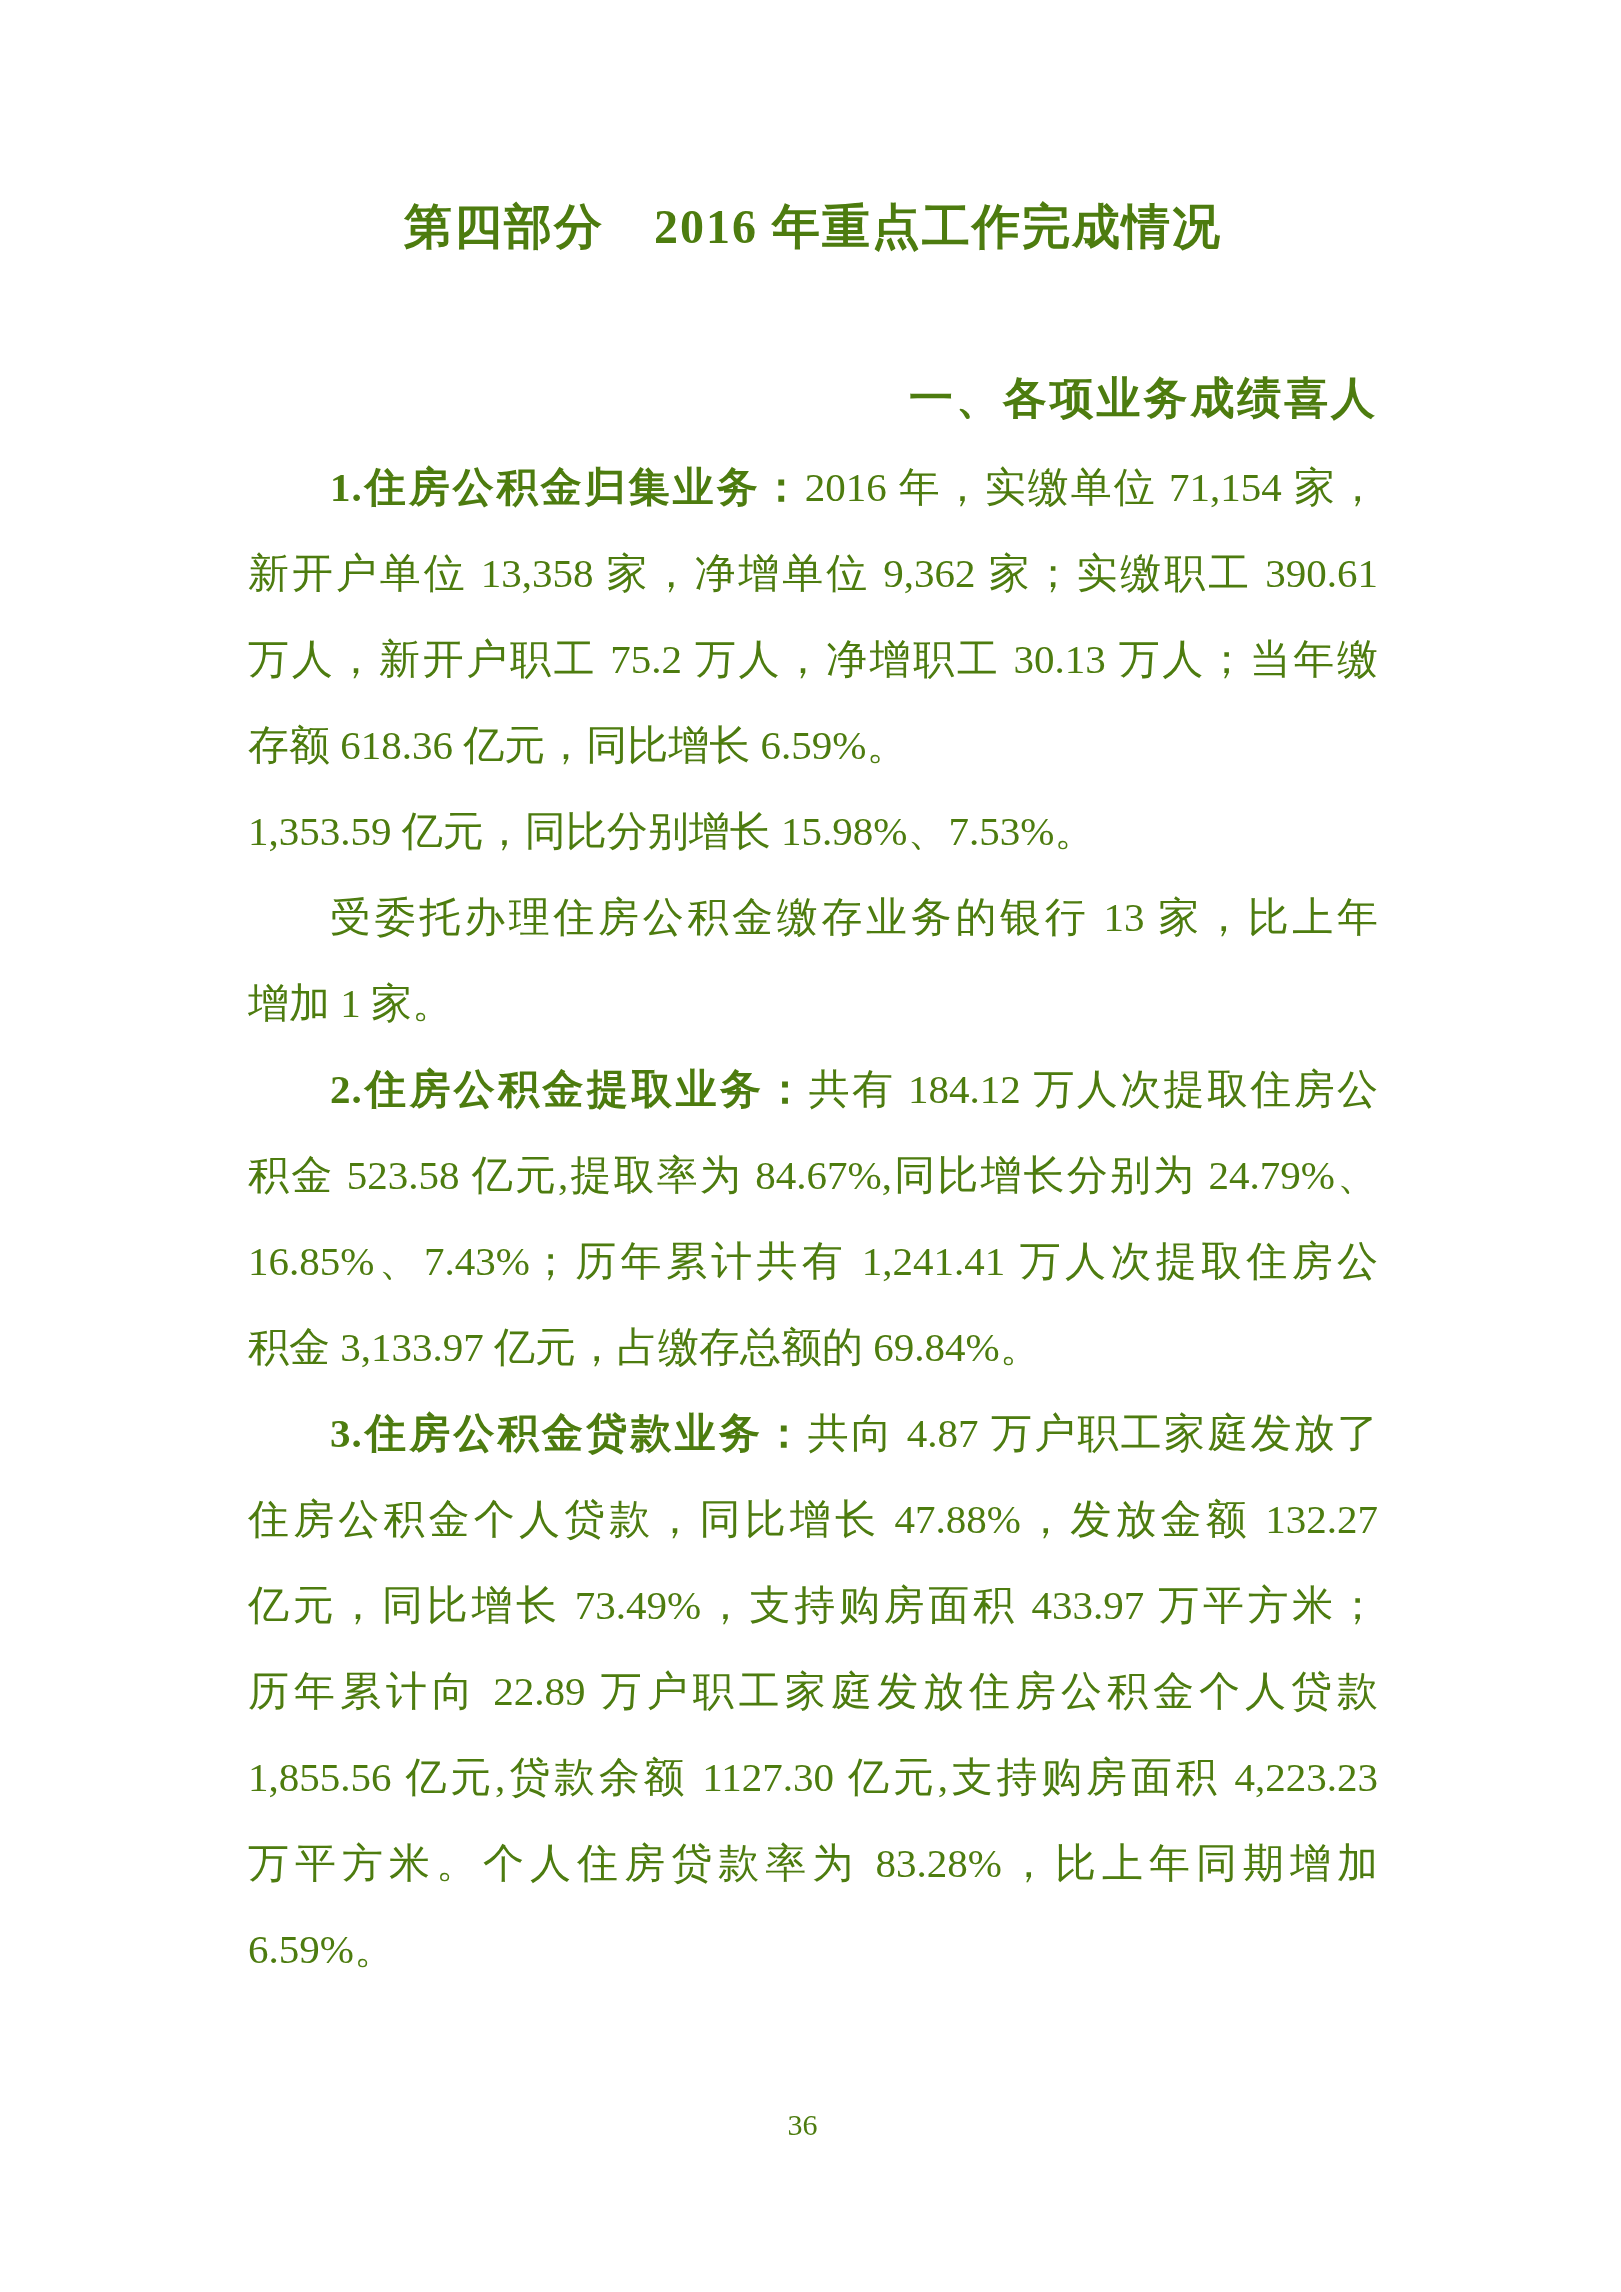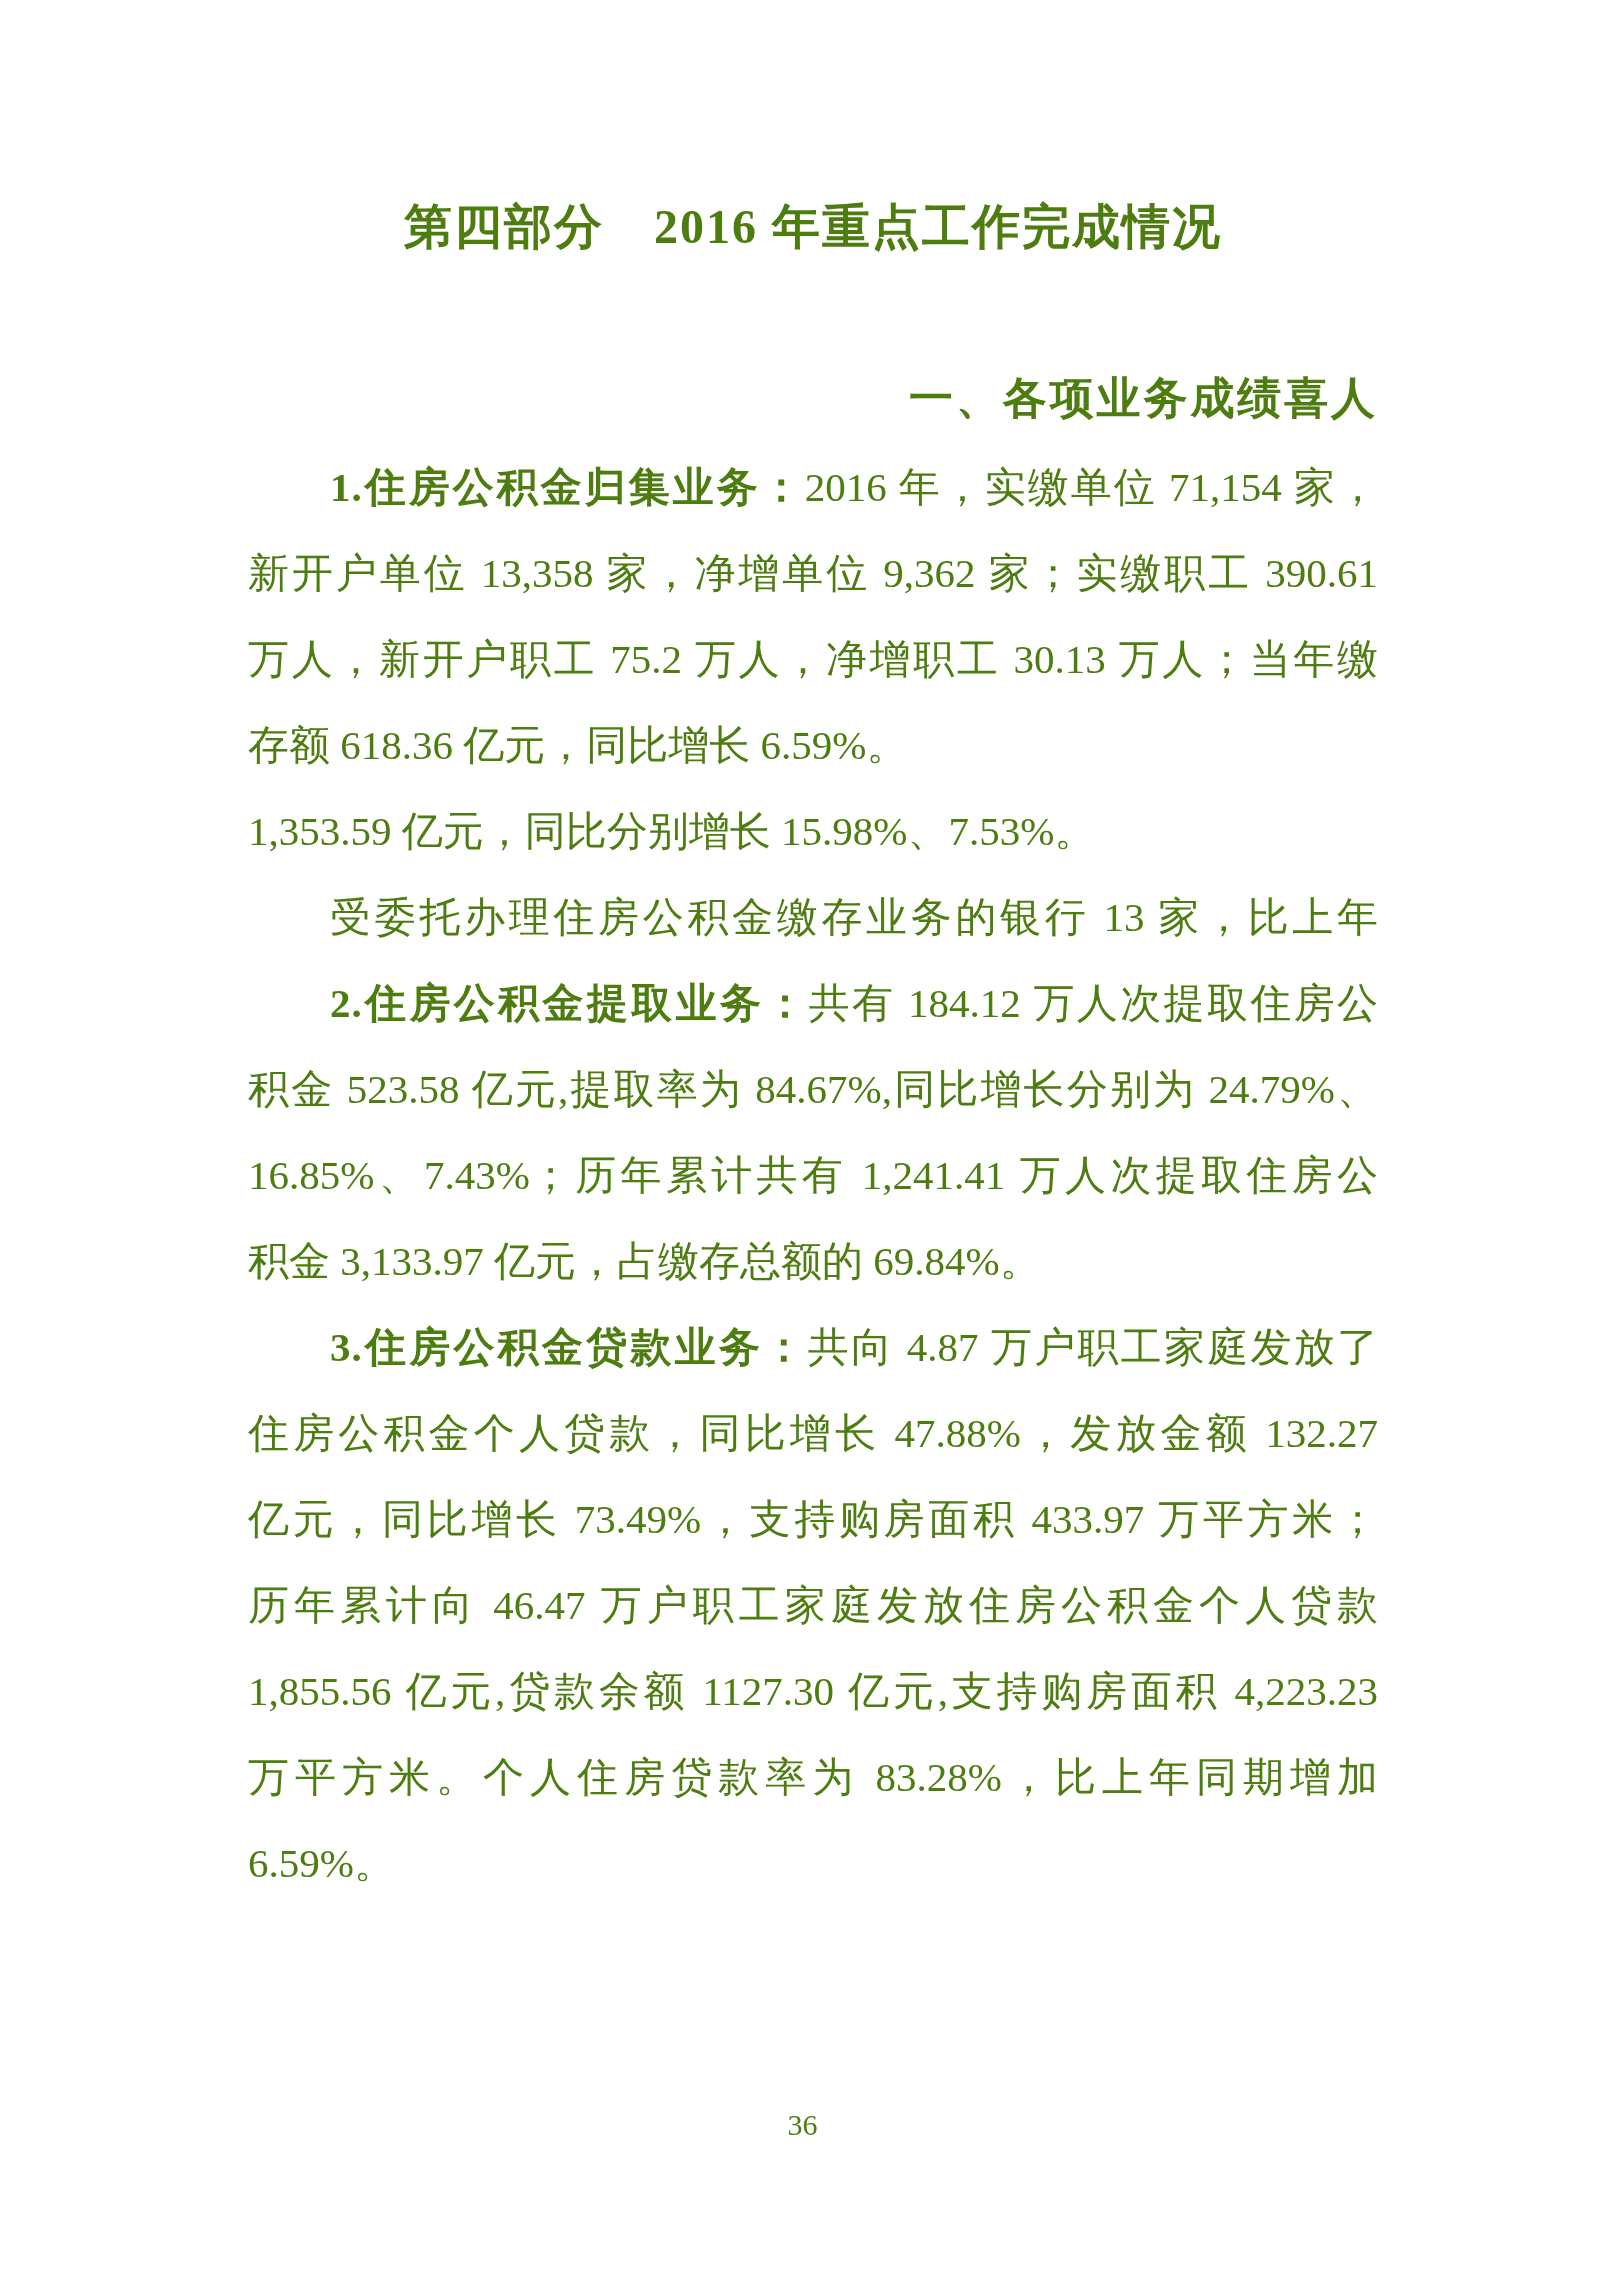--- a/index.html
+++ b/index.html
@@ -92,32 +92,33 @@
           <div class="line just first"><span class="lead">1.住房公积金归集业务：</span><span>2016 年，实缴单位 71,154 家，</span></div>
           <div class="line just"><span>新开户单位 13,358 家，净增单位 9,362 家；实缴职工 390.61</span></div>
           <div class="line just"><span>万人，新开户职工 75.2 万人，净增职工 30.13 万人；当年缴</span></div>
           <div class="line"><span>存额 618.36 亿元，同比增长 6.59%。</span></div>
         </div>
         <div class="para">
           <div class="line"><span>1,353.59 亿元，同比分别增长 15.98%、7.53%。</span></div>
         </div>
         <div class="para">
           <div class="line just first"><span>受委托办理住房公积金缴存业务的银行 13 家，比上年</span></div>
+          <div class="line"><span>增加 1 家。</span></div>
         </div>
         <div class="para">
           <div class="line just first"><span class="lead">2.住房公积金提取业务：</span><span>共有 184.12 万人次提取住房公</span></div>
           <div class="line just"><span>积金 523.58 亿元,提取率为 84.67%,同比增长分别为 24.79%、</span></div>
           <div class="line just"><span>16.85%、7.43%；历年累计共有 1,241.41 万人次提取住房公</span></div>
           <div class="line"><span>积金 3,133.97 亿元，占缴存总额的 69.84%。</span></div>
         </div>
         <div class="para">
           <div class="line just first"><span class="lead">3.住房公积金贷款业务：</span><span>共向 4.87 万户职工家庭发放了</span></div>
           <div class="line just"><span>住房公积金个人贷款，同比增长 47.88%，发放金额 132.27</span></div>
           <div class="line just"><span>亿元，同比增长 73.49%，支持购房面积 433.97 万平方米；</span></div>
-          <div class="line just"><span>历年累计向 46.47 万户职工家庭发放住房公积金个人贷款</span></div>
+          <div class="line just"><span>历年累计向 22.89 万户职工家庭发放住房公积金个人贷款</span></div>
           <div class="line just"><span>1,855.56 亿元,贷款余额 1127.30 亿元,支持购房面积 4,223.23</span></div>
           <div class="line just"><span>万平方米。个人住房贷款率为 83.28%，比上年同期增加</span></div>
           <div class="line"><span>6.59%。</span></div>
         </div>
       </div>
   </div>
   <div class="page-number">36</div>
 </div>
 
 

